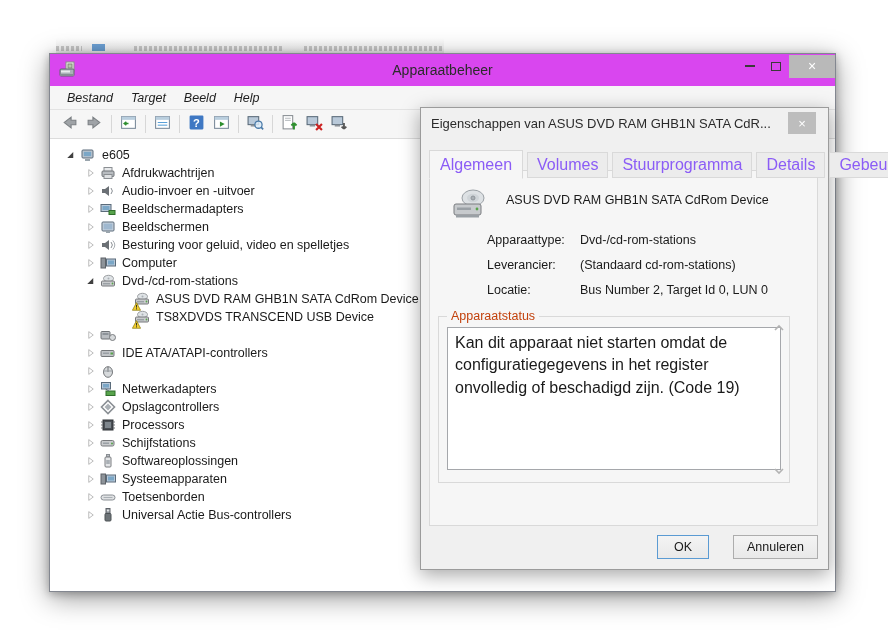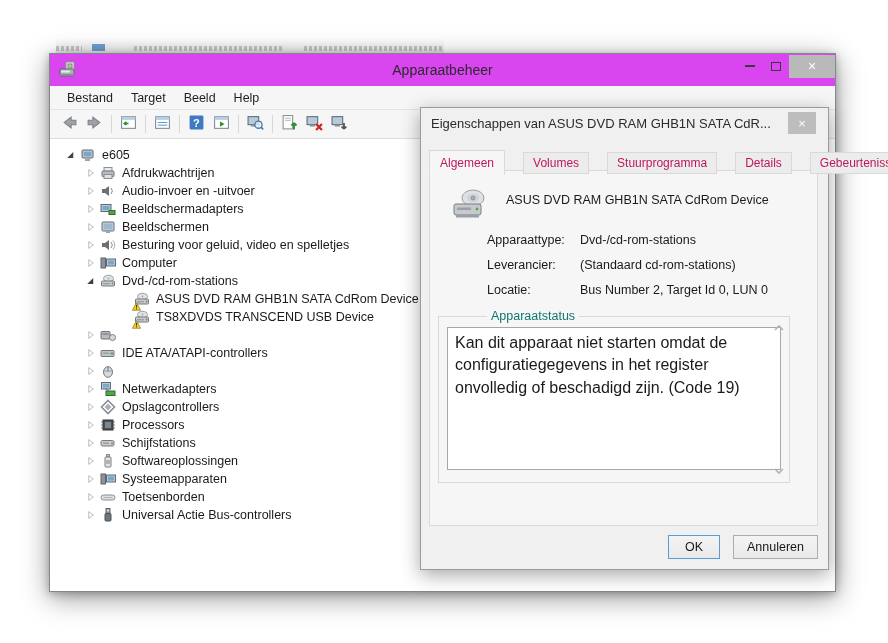--- a/index.html
+++ b/index.html
@@ -30,21 +30,21 @@
   .titlebar-title { position:absolute; left:0; right:0; top:8px; text-align:center;
     font-size:14px; color:#2b2b2b; }
   .win-controls { position:absolute; right:0; top:0; height:24px; display:flex; align-items:center; }
   .wc-min, .wc-max { width:26px; height:22px; display:flex; align-items:center; justify-content:center; }
   .wc-min i { display:block; width:10px; height:2px; background:#3a3a3a; }
   .wc-max i { display:block; width:10px; height:9px; border:1.5px solid #3a3a3a; background:transparent; }
   .wc-close { width:46px; height:23px; background:#b9b9b9; color:#ffffff;
     display:flex; align-items:center; justify-content:center; font-size:14px; }
 
   .menubar { height:24px; background:#f6f6f6; border-bottom:1px solid #e3e3e3;
-    display:flex; align-items:center; padding-left:8px; }
+    display:flex; align-items:center; padding-left:8px;font-style:italic; }
   .menu-item { padding:3px 9px; font-size:12.5px; color:#1f1f1f; }
 
   .toolbar { height:29px; background:#f6f6f6; border-bottom:1px solid #dcdcdc;
     display:flex; align-items:center; padding-left:7px; }
   .tbtn { width:25px; height:22px; display:flex; align-items:center; justify-content:center; }
   .tsep { width:1px; height:18px; background:#d7d7d7; margin:0 4px; }
 
   .content { position:absolute; left:0; top:86px; right:0; bottom:0; background:#ffffff; overflow:hidden; }
 
   
@@ -59,48 +59,48 @@
   
   .dialog { position:absolute; left:420px; top:107px; width:409px; height:463px;
     background:#f0f0f0; border:1px solid #9b9b9b; box-shadow:0 5px 18px rgba(0,0,0,.35); }
   .dialog-titlebar { position:relative; height:30px; }
   .dialog-title { position:absolute; left:10px; top:8px; width:360px; font-size:13px;
     color:#2b2b2b; white-space:nowrap; overflow:hidden; }
   .dialog-close { position:absolute; right:12px; top:4px; width:28px; height:22px;
     background:#bdbdbd; color:#ffffff; display:flex; align-items:center; justify-content:center; font-size:13px; }
 
   .tabs { position:absolute; left:8px; top:42px; display:flex; align-items:flex-end; z-index:2; }
-  .tab { font-size:12px; padding:3px 9px; background:#ececec; border:1px solid #d9d9d9;
-    margin-right:18px; color:#be185d; }
+  .tab { font-size:16px; padding:3px 9px; background:#ececec; border:1px solid #d9d9d9;
+    margin-right:4px; color:#8b5cf6; }
   .tab.active { background:#f6f6f6; border-bottom-color:#f6f6f6; padding:5px 10px 4px; margin-bottom:-1px; }
 
   .tab-body { position:absolute; left:8px; top:62px; width:389px; height:356px;
     background:#f6f6f6; border:1px solid #d9d9d9; }
 
   .device-header { position:absolute; left:20px; top:16px; display:flex; }
   .device-icon { width:40px; height:36px; margin-right:16px; flex:none; }
   .device-name { font-size:12.5px; margin-top:6px; color:#1a1a1a; }
 
   .fields { position:absolute; left:57px; top:62px; }
   .field-row { display:flex; margin-bottom:11px; font-size:12.5px;align-items:center; }
   .field-label { width:93px; flex:none; }
   .field-value { white-space:nowrap; }
 
   .groupbox { position:absolute; left:8px; top:145px; width:352px; height:167px;
     border:1px solid #d9d9d9; }
   .groupbox-legend { position:absolute; top:-8px; left:8px; background:#f6f6f6;
-    padding:0 4px; font-size:12.5px; color:#0f766e;margin-left:40px; }
+    padding:0 4px; font-size:12.5px; color:#c2410c; }
   .status-box { position:absolute; left:8px; top:10px; right:8px; bottom:12px;
     background:#ffffff; border:1px solid #a5a7ab; font-size:16px; line-height:1.4;
     padding:4px 24px 4px 7px; color:#1a1a1a; overflow:hidden; }
   .scroll-arrow { position:absolute; right:3px; width:14px; height:14px;
     display:flex; align-items:center; justify-content:center; }
   .scroll-arrow.up { top:4px; } .scroll-arrow.down { bottom:4px; }
 
-  .dialog-buttons { position:absolute; right:10px; top:427px; display:flex; gap:13px; }
+  .dialog-buttons { position:absolute; right:10px; top:427px; display:flex; gap:24px; }
   .btn { height:24px; min-width:58px; padding:0 13px; font-size:12.5px; color:#1a1a1a;
     background:linear-gradient(#f4f4f4,#e9e9e9); border:1px solid #adadad;
     display:flex; align-items:center; justify-content:center; }
   .btn.ok { border-color:#5b9bd3; min-width:52px; }
   .btn.cancel { min-width:78px; }
 </style>
 </head>
 <body>
 
 <div class="bg-fragment">

